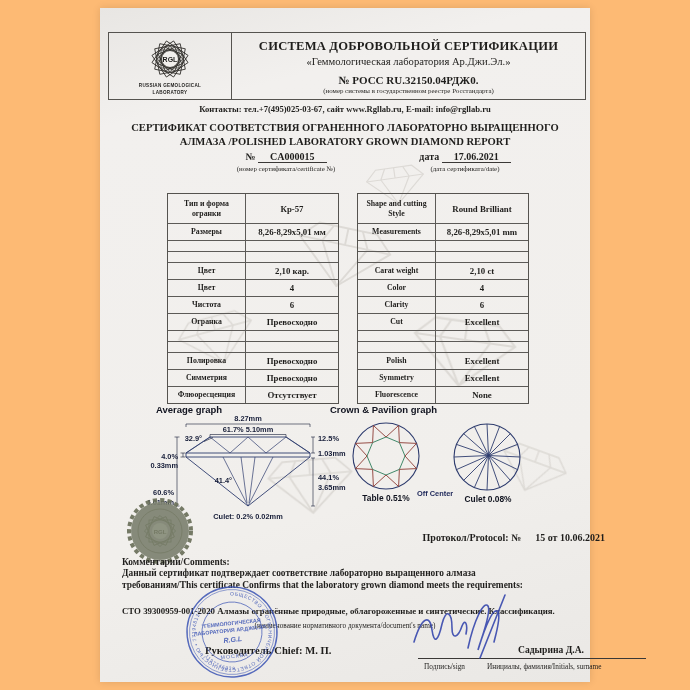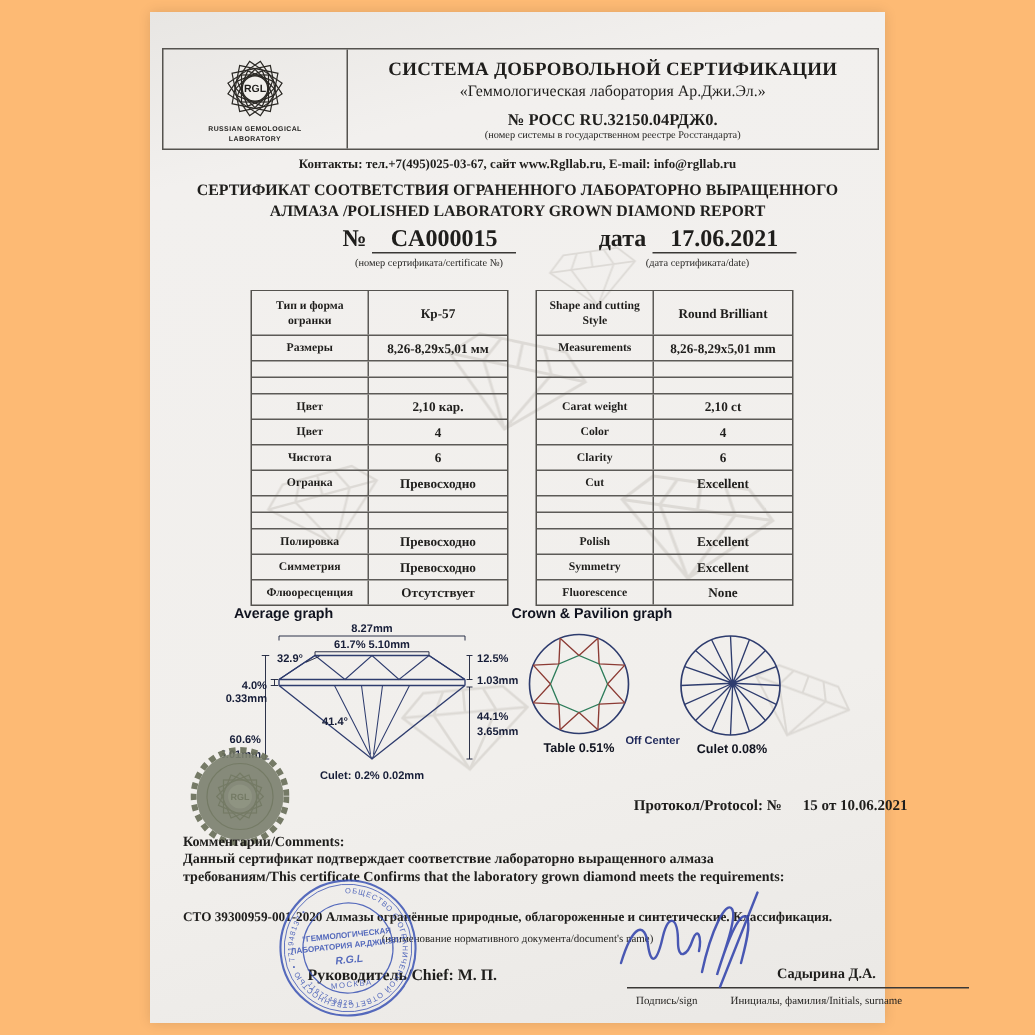--- a/index.html
+++ b/index.html
@@ -21,40 +21,40 @@
   .h-lab{font-size:10.6px;margin-top:2px;}
   .h-reg{font-size:11px;font-weight:bold;margin-top:7px;}
   .h-regnote{font-size:6.9px;margin-top:1px;}
   #contacts{left:100px;top:104px;width:490px;text-align:center;font-size:8.6px;font-weight:bold;z-index:2;}
   #cert-title{left:100px;top:121px;width:490px;text-align:center;font-weight:bold;
               font-size:10.6px;line-height:1.3;z-index:2;}
   
   .numgroup{top:151px;text-align:center;z-index:2;}
   #num-group{left:196px;width:180px;}
   #date-group{left:390px;width:150px;}
-  .ng-row{font-size:16px;}
+  .ng-row{font-size:10px;}
   .ng-label{font-weight:bold;}
   .ng-val{border-bottom:1px solid #3a3836;padding:0 12px;font-weight:bold;}
   .ng-note{font-size:6.9px;margin-top:3px;}
   
   .dtable{top:193px;width:170px;border:1px solid #55534f;z-index:2;background:rgba(255,255,255,.0);}
   #left-table{left:167px;}
   #right-table{left:357px;}
   .trow{display:flex;border-bottom:1px solid #5c5a57;}
   .trow:last-child{border-bottom:none;}
   .tr-head{height:29px;}
   .tr-data{height:16px;}
   .tr-spacer{height:10px;}
   .tcell{display:flex;align-items:center;justify-content:center;text-align:center;}
   .tlabel{width:78px;border-right:1px solid #5c5a57;font-weight:bold;font-size:7.8px;line-height:1.2;padding:1px 2px;box-sizing:border-box;}
   .tvalue{flex:1;font-weight:bold;font-size:8.8px;}
   
   .graph-label{font-family:"Liberation Sans",sans-serif;font-weight:bold;font-size:9.5px;color:#10131f;z-index:2;}
   #avg-label{left:156px;top:404px;}
-  #cp-label{left:341px;top:404px;}
+  #cp-label{left:330px;top:404px;}
   #profile-svg{left:148px;top:414px;z-index:2;}
   #crown-svg{left:351px;top:421px;z-index:2;}
   #pavilion-svg{left:452px;top:422px;z-index:2;}
   .gcap{font-family:"Liberation Sans",sans-serif;font-weight:bold;font-size:8.4px;color:#10131f;
         text-align:center;z-index:2;}
   #table-caption{left:340px;top:493px;width:92px;}
   #culet-caption{left:443px;top:494px;width:90px;}
   #offcenter-label{left:417px;top:489px;font-size:7.4px;color:#1c2658;}
   #seal-svg{left:127px;top:498px;z-index:2;opacity:.92;}
   

